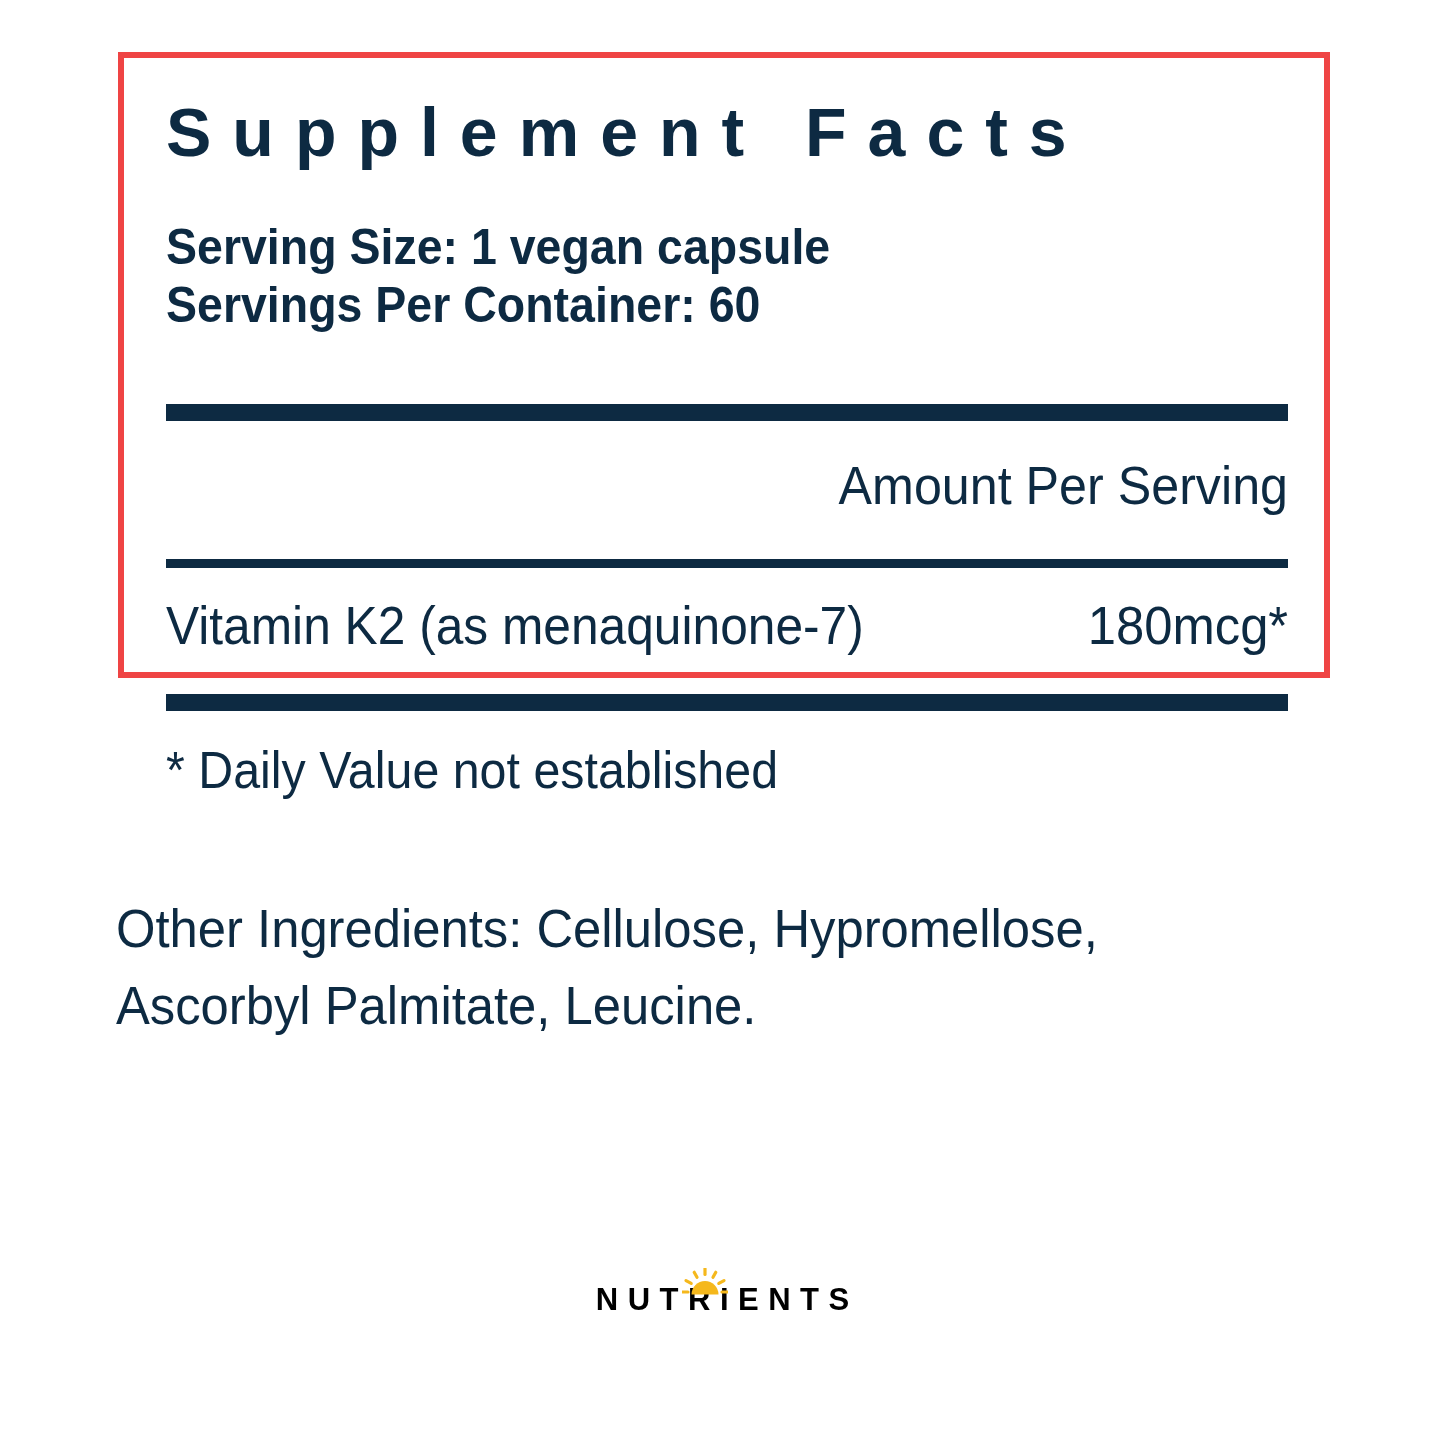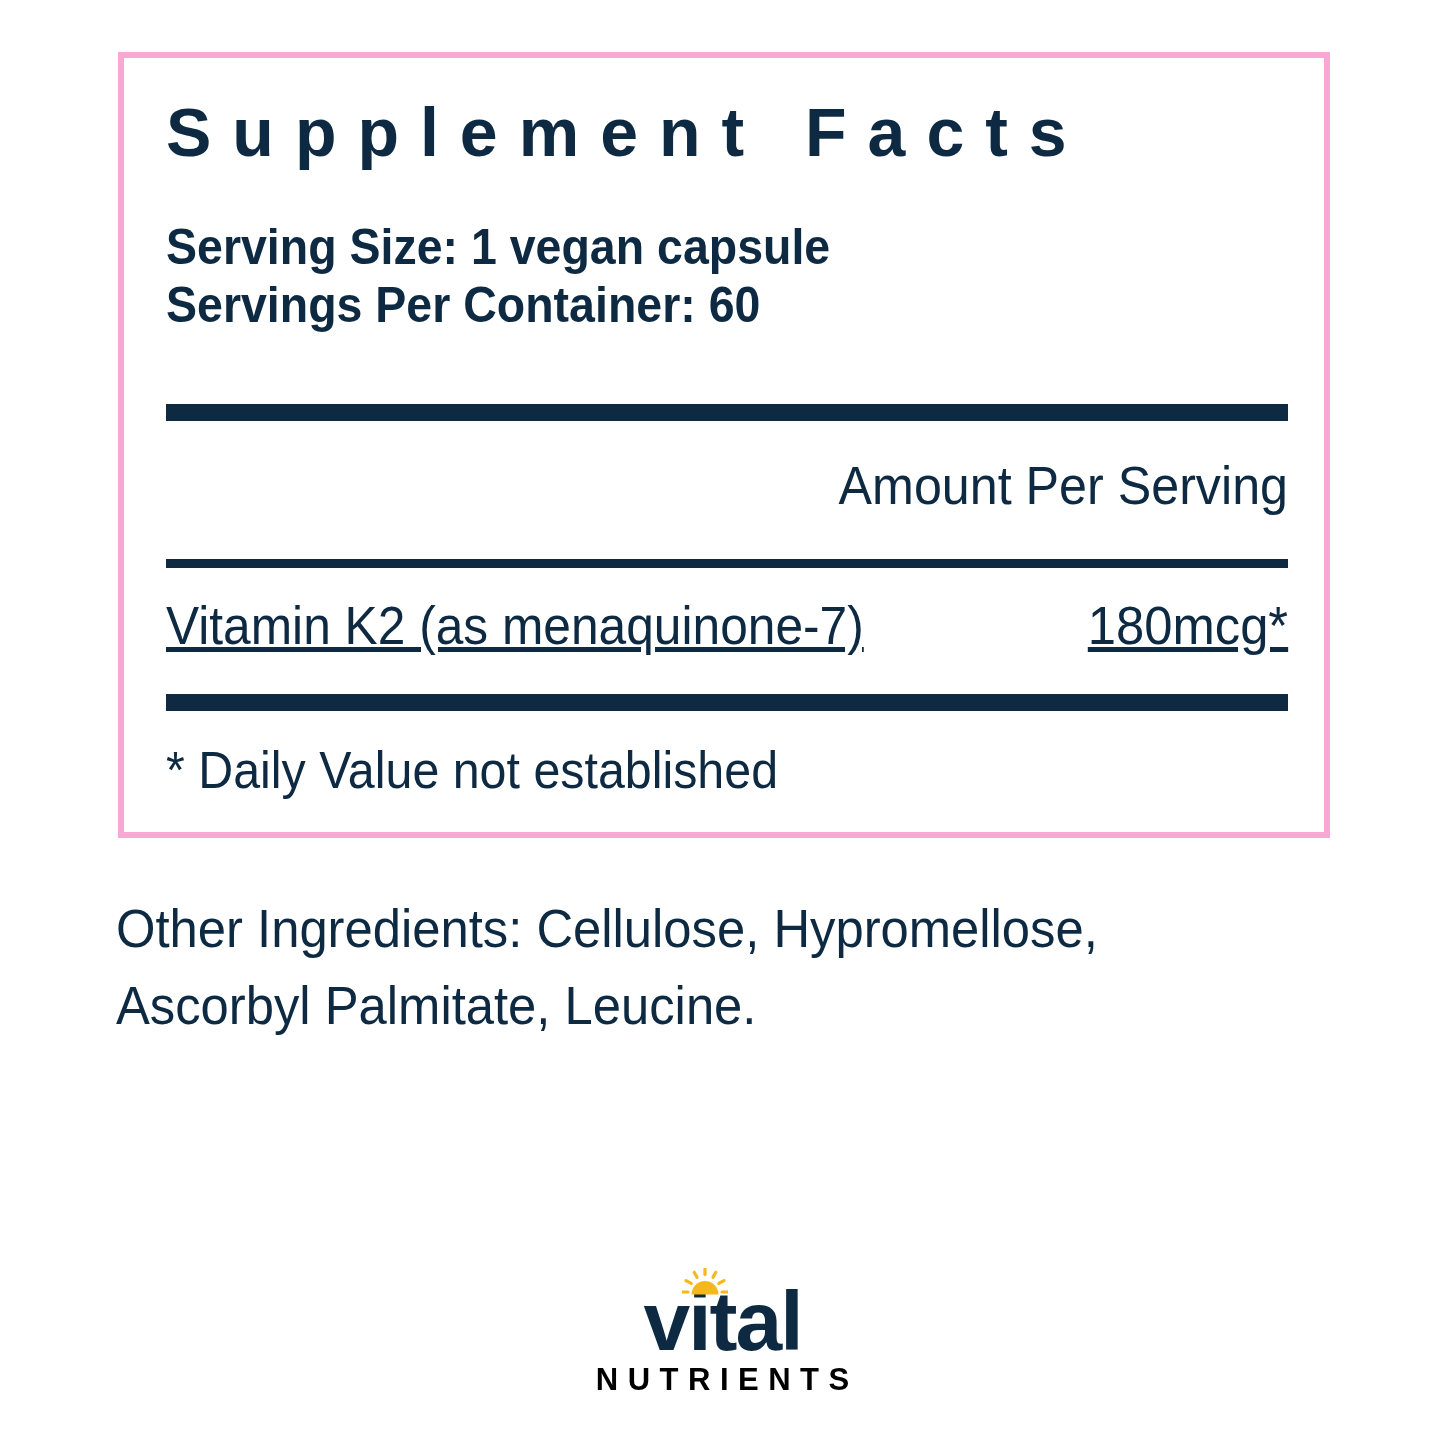--- a/index.html
+++ b/index.html
@@ -15,23 +15,23 @@
     color: #0d2a42;
     overflow: hidden;
   }
 
   
   .facts-panel {
     position: absolute;
     left: 118px;
     top: 52px;
     width: 1212px;
-    height: 786px;
+    height: 626px;
     box-sizing: border-box;
-    border: 6px solid #f9a8d4;
+    border: 6px solid #ef4444;
     background: #ffffff;
   }
 
   .panel-inner {
     position: absolute;
     left: 42px;
     top: 0;
     right: 36px;
     bottom: 0;
   }
@@ -89,21 +89,20 @@
     position: absolute;
     left: 0;
     right: 0;
     top: 540px;
     display: flex;
     align-items: baseline;
     justify-content: space-between;
     font-size: 54px;
     line-height: 1;
     color: #0d2a42;
-    text-decoration: underline;
   }
   .nutrient-name {
     white-space: nowrap;
     transform: scaleX(0.92);
     transform-origin: left bottom;
   }
   .nutrient-amount {
     white-space: nowrap;
     transform: scaleX(0.94);
     transform-origin: right bottom;
@@ -216,16 +215,15 @@
         <line x1="23" y1="0.5" x2="23" y2="6.5"></line>
         <line x1="12.2" y1="4.3" x2="15.0" y2="9.3"></line>
         <line x1="33.8" y1="4.3" x2="31.0" y2="9.3"></line>
         <line x1="4.0" y1="12.6" x2="9.2" y2="15.4"></line>
         <line x1="42.0" y1="12.6" x2="36.8" y2="15.4"></line>
         <line x1="0.5" y1="24.0" x2="6.0" y2="24.0"></line>
         <line x1="40.0" y1="24.0" x2="45.5" y2="24.0"></line>
       </g>
       <path d="M9.5 26.5 A13.5 13.5 0 0 1 36.5 26.5 Z" fill="#f5b81c"></path>
     </svg>
-    <span class="logo-wordmark">vital</span>
     <span class="logo-subtext">NUTRIENTS</span>
   </span>
 </div>
 
 </body></html>

